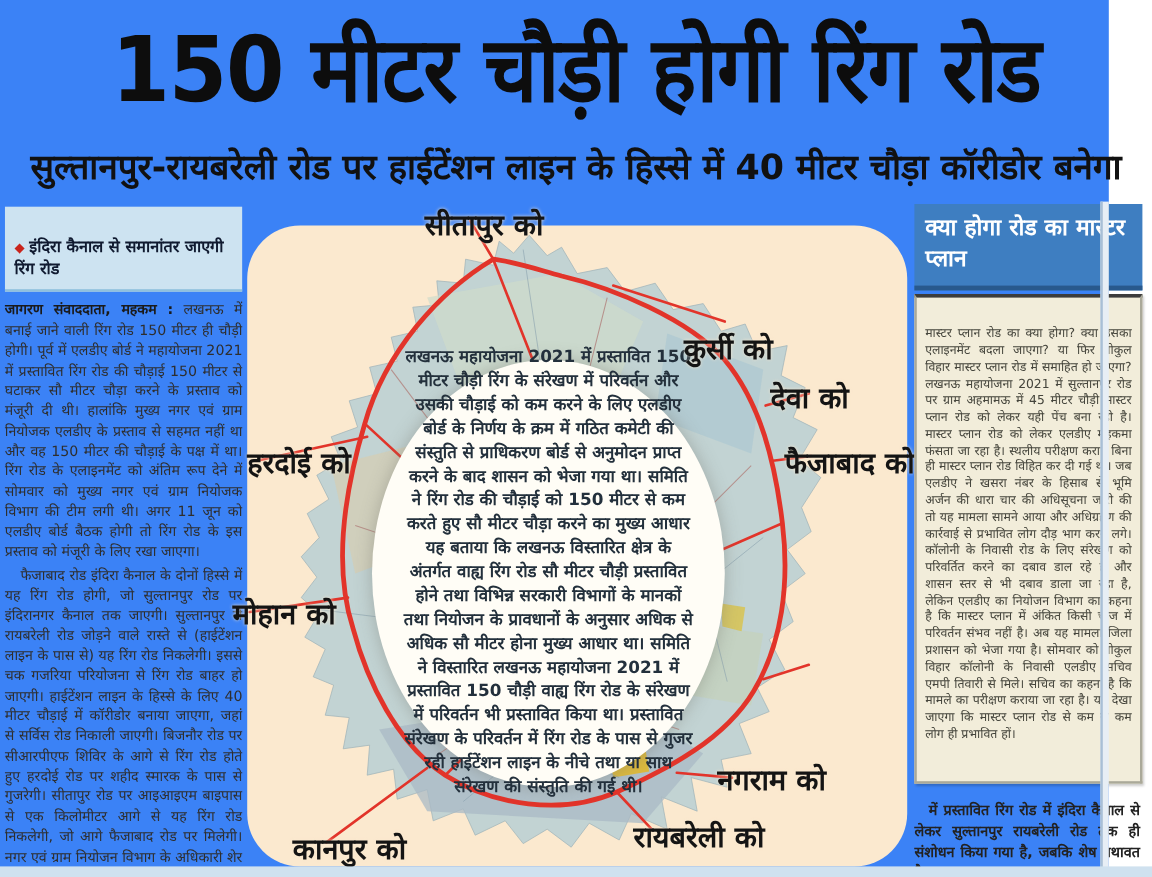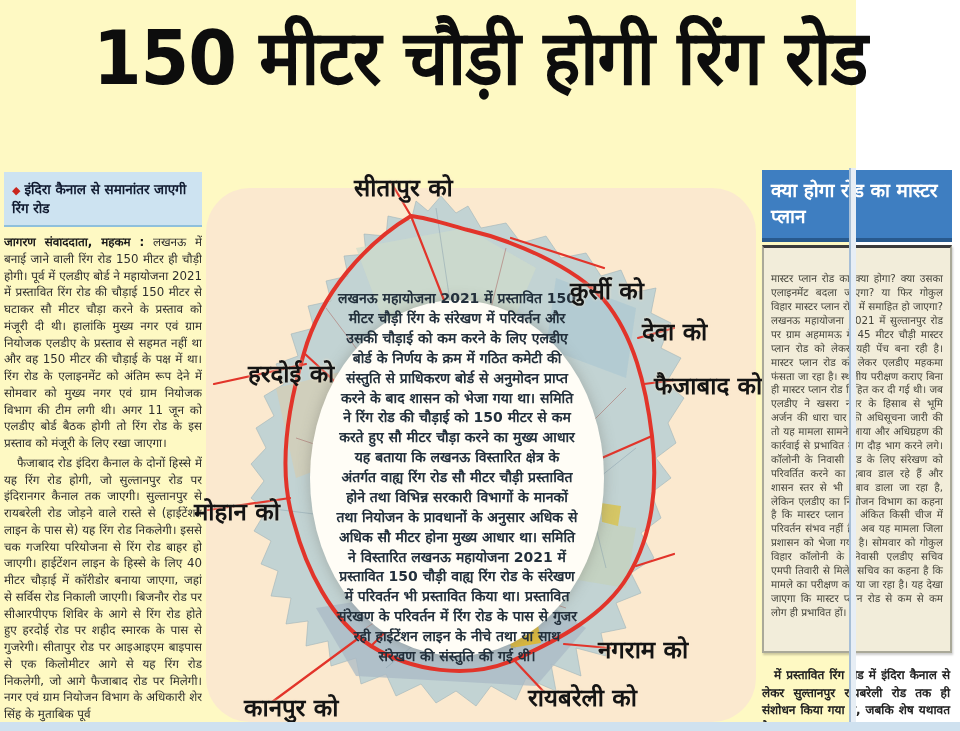--- a/index.html
+++ b/index.html
@@ -1,29 +1,29 @@
 <!DOCTYPE html>
 <html><head>
 <meta charset="utf-8">
 <style>
   * { margin:0; padding:0; box-sizing:border-box; }
   html,body { width:960px; height:731px; }
   body { font-family:"DejaVu Sans","Liberation Sans",sans-serif; background:#ffffff; position:relative; overflow:hidden; }
-  .page { position:absolute; inset:0; width:856px; height:731px; background:#fef9c3; }
+  .page { position:absolute; inset:0; width:924px; height:731px; background:#3b82f6; }
 
   
   .headline { position:absolute; left:0; top:0; width:960px; height:112px;
     font-size:70px; font-weight:bold; color:#0d0d0d; text-align:center;
     letter-spacing:-1px; line-height:108px; transform:scaleY(1.08); transform-origin:top; white-space:nowrap; }
   .subheadline { position:absolute; left:2px; top:116px; width:956px; height:50px;
     font-size:29px; font-weight:bold; color:#111; text-align:center; white-space:nowrap; line-height:46px; }
 
   
   .left-col { position:absolute; left:4px; top:172px; width:198px; height:552px; overflow:hidden; }
-  .highlight-box { background:#cde3f1; border-bottom:2px solid #8fc0dc; padding:8px 8px 8px 8px;
+  .highlight-box { background:#cde3f1; border-bottom:2px solid #8fc0dc; padding:25px 8px 8px 8px;
     font-weight:bold; font-size:13.5px; line-height:1.35; color:#101a30; margin-bottom:7px; }
   .diamond { color:#c9251d; font-size:11px; margin-right:4px; }
   .body-text { font-size:11.8px; line-height:1.42; color:#2e2e2e; text-align:justify; }
   .body-text .byline { font-weight:bold; color:#1a1a1a; }
   .para2 { text-indent:13px; margin-top:3px; }
 
   
   .map-panel { position:absolute; left:206px; top:188px; width:550px; height:534px;
     background:#fbe9cf; border-radius:44px; }
   .map-svg { position:absolute; left:0; top:0; width:550px; height:534px; overflow:visible; }
@@ -35,21 +35,21 @@
     text-shadow:0 0 3px rgba(251,233,207,.9); }
   .lbl-sitapur   { left:148px; top:-18px; }
   .lbl-kursi     { left:364px; top:56px;margin-top:29px;  }
   .lbl-deva      { left:436px; top:126px; }
   .lbl-faizabad  { left:448px; top:180px; }
   .lbl-sultanpur { left:452px; top:352px; }
   .lbl-nagram    { left:392px; top:444px; }
   .lbl-raebareli { left:322px; top:492px; }
   .lbl-kanpur    { left:38px;  top:502px; }
   .lbl-mohan     { left:-12px; top:306px; }
-  .lbl-hardoi    { left:0px;   top:168px;padding-left:42px; }
+  .lbl-hardoi    { left:0px;   top:180px; }
 
   
   .right-col { position:absolute; left:762px; top:170px; width:190px; height:560px; }
   .rc-header { background:#3e7ec1; border-bottom:4px solid #28598d; color:#ffffff;
     font-weight:bold; font-size:19px; line-height:1.35; padding:8px 9px 9px 9px; }
   .rc-box { margin-top:3px; background:#f2edda; border:2px solid #aaa999; border-top:3px solid #3c3c3c;
     box-shadow:1px 2px 2px rgba(0,0,0,.2); padding:24px 7px; height:408px; overflow:hidden;
     font-size:10.3px; line-height:1.35; color:#45453c; text-align:justify; }
   .rc-cont { margin-top:14px; font-size:12px; font-weight:bold; line-height:1.45;
     color:#222; text-align:justify; padding-right:2px; text-indent:12px; }
@@ -58,20 +58,21 @@
   .bottom-strip { position:absolute; left:0; bottom:0; width:960px; height:9px; background:#cfe1ef; }
   .right-edge { position:absolute; right:0; top:168px; width:7px; height:563px;
     background:#e7eef5; border-left:2px solid #a8bfd6; }
 </style>
 </head>
 <body>
 
 <div class="page">
 
   <div class="headline">150 मीटर चौड़ी होगी रिंग रोड</div>
+  <div class="subheadline">सुल्तानपुर-रायबरेली रोड पर हाईटेंशन लाइन के हिस्से में 40 मीटर चौड़ा कॉरीडोर बनेगा</div>
 
   <div class="left-col">
     <div class="highlight-box">
       <span class="diamond">◆</span><span>इंदिरा कैनाल से समानांतर जाएगी रिंग रोड</span>
     </div>
     <div class="body-text">
       <span class="byline">जागरण संवाददाता, महकम :</span>
       <span>लखनऊ में बनाई जाने वाली रिंग रोड 150 मीटर ही चौड़ी होगी। पूर्व में एलडीए बोर्ड ने महायोजना 2021 में प्रस्तावित रिंग रोड की चौड़ाई 150 मीटर से घटाकर सौ मीटर चौड़ा करने के प्रस्ताव को मंजूरी दी थी। हालांकि मुख्य नगर एवं ग्राम नियोजक एलडीए के प्रस्ताव से सहमत नहीं था और वह 150 मीटर की चौड़ाई के पक्ष में था। रिंग रोड के एलाइनमेंट को अंतिम रूप देने में सोमवार को मुख्य नगर एवं ग्राम नियोजक विभाग की टीम लगी थी। अगर 11 जून को एलडीए बोर्ड बैठक होगी तो रिंग रोड के इस प्रस्ताव को मंजूरी के लिए रखा जाएगा।</span>
       <div class="para2">फैजाबाद रोड इंदिरा कैनाल के दोनों हिस्से में यह रिंग रोड होगी, जो सुल्तानपुर रोड पर इंदिरानगर कैनाल तक जाएगी। सुल्तानपुर से रायबरेली रोड जोड़ने वाले रास्ते से (हाईटेंशन लाइन के पास से) यह रिंग रोड निकलेगी। इससे चक गजरिया परियोजना से रिंग रोड बाहर हो जाएगी। हाईटेंशन लाइन के हिस्से के लिए 40 मीटर चौड़ाई में कॉरीडोर बनाया जाएगा, जहां से सर्विस रोड निकाली जाएगी। बिजनौर रोड पर सीआरपीएफ शिविर के आगे से रिंग रोड होते हुए हरदोई रोड पर शहीद स्मारक के पास से गुजरेगी। सीतापुर रोड पर आइआइएम बाइपास से एक किलोमीटर आगे से यह रिंग रोड निकलेगी, जो आगे फैजाबाद रोड पर मिलेगी। नगर एवं ग्राम नियोजन विभाग के अधिकारी शेर सिंह के मुताबिक पूर्व</div>
     </div>

